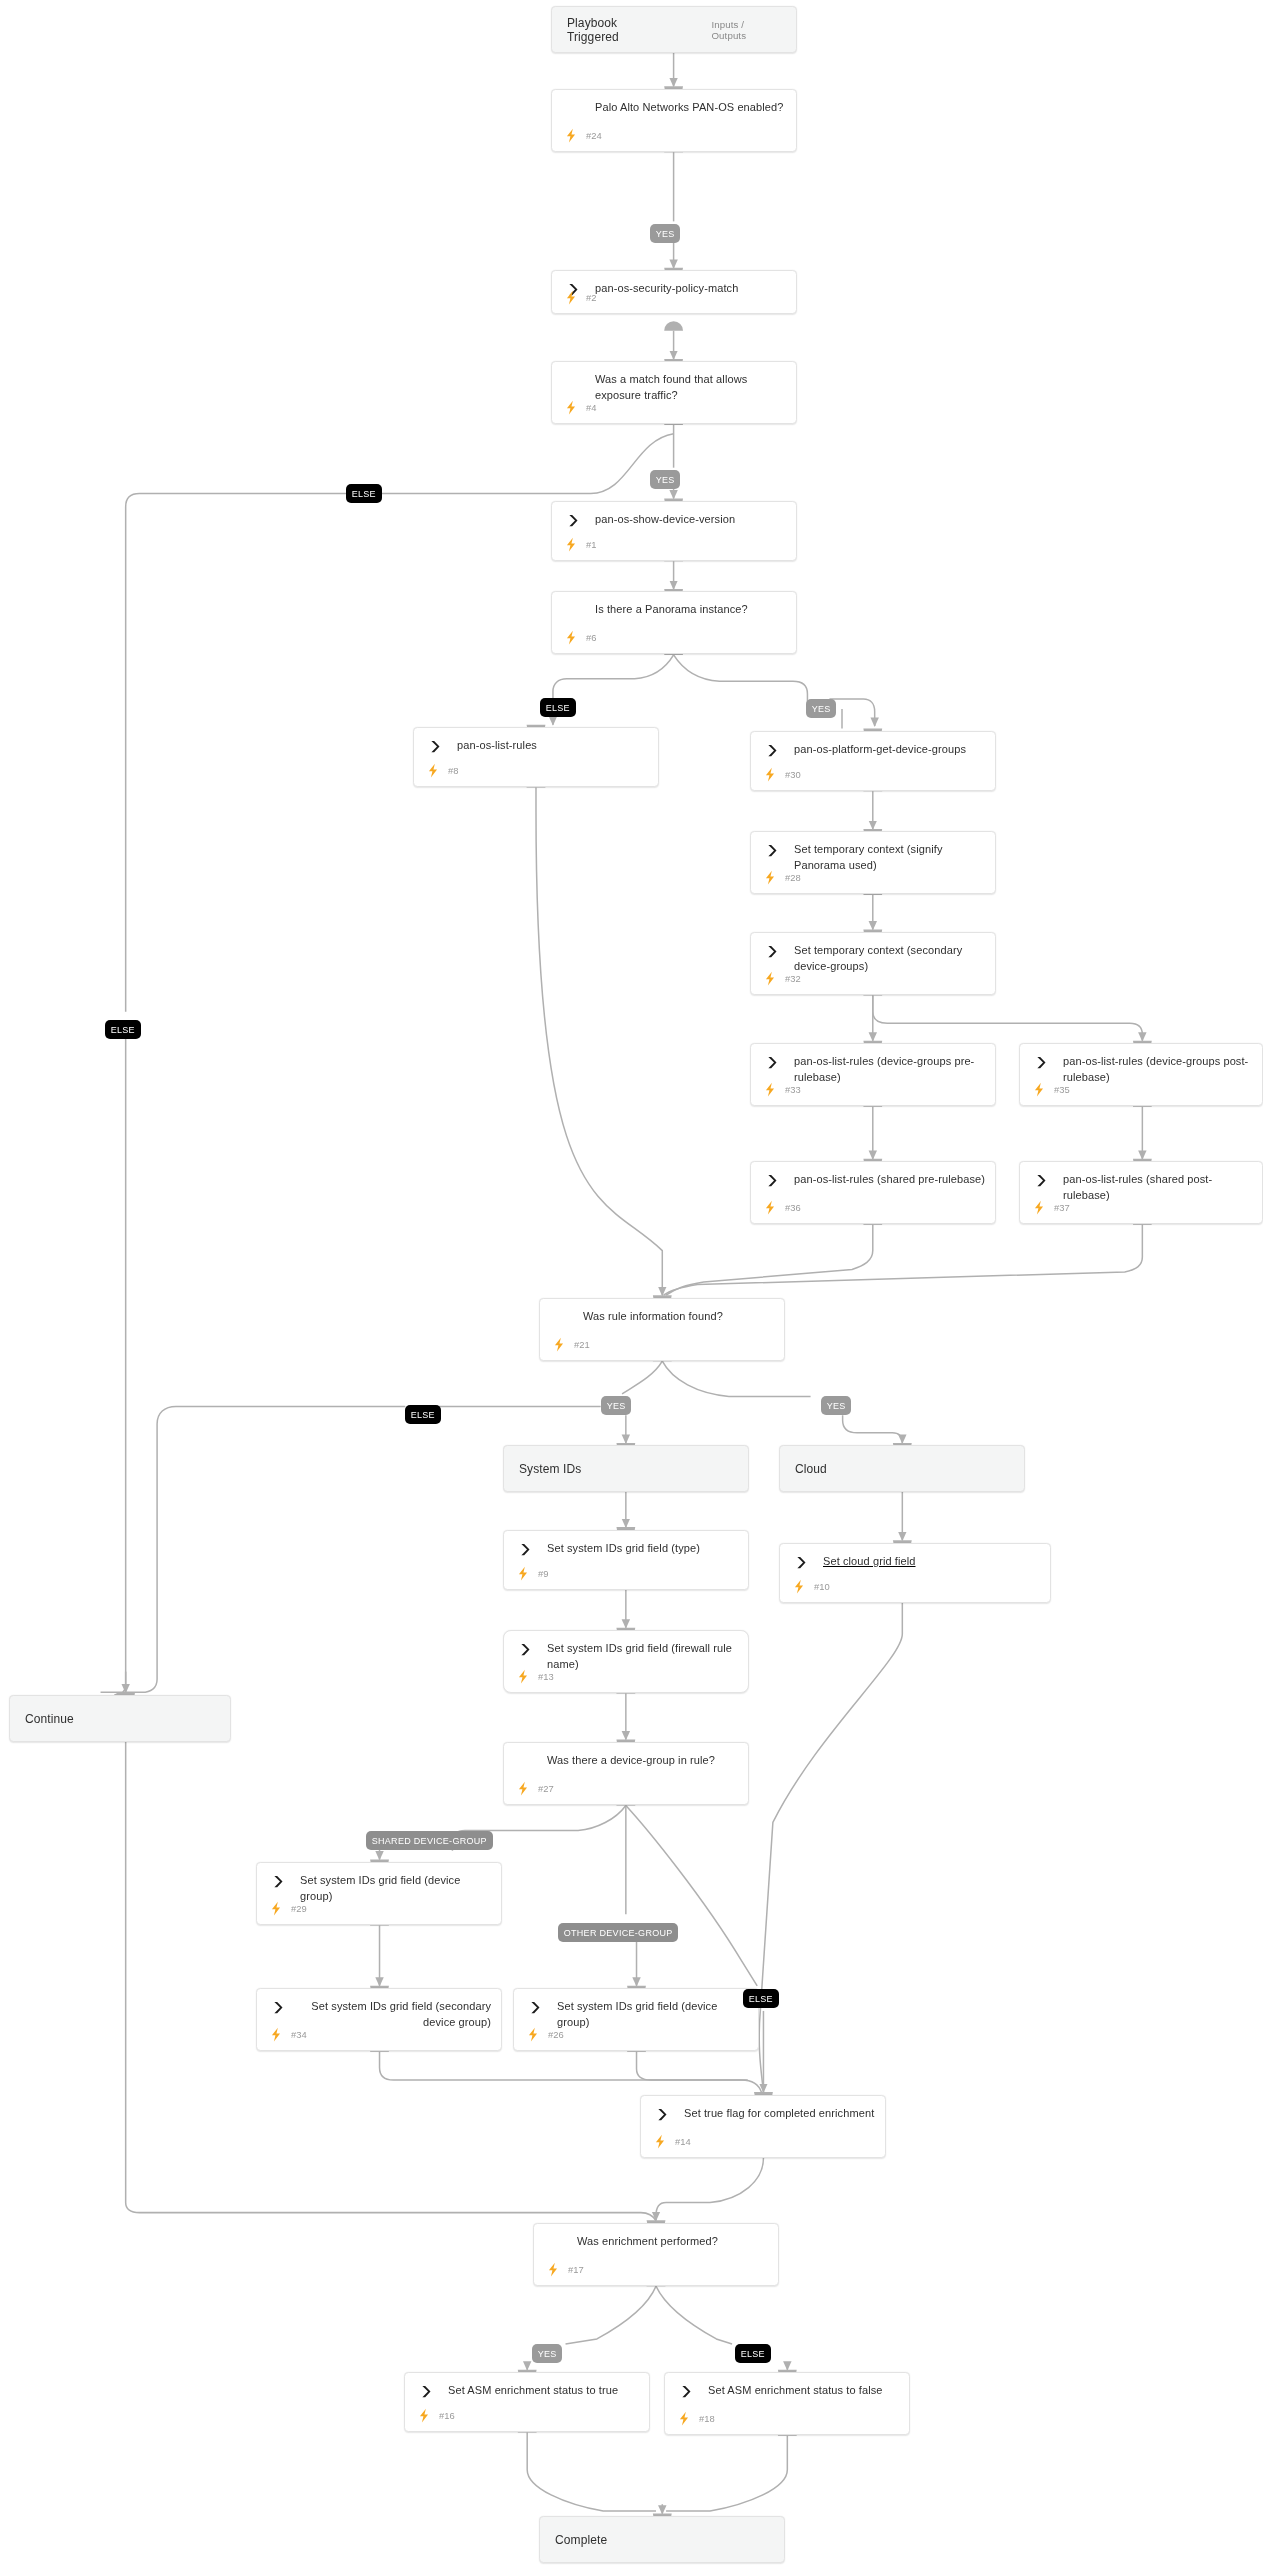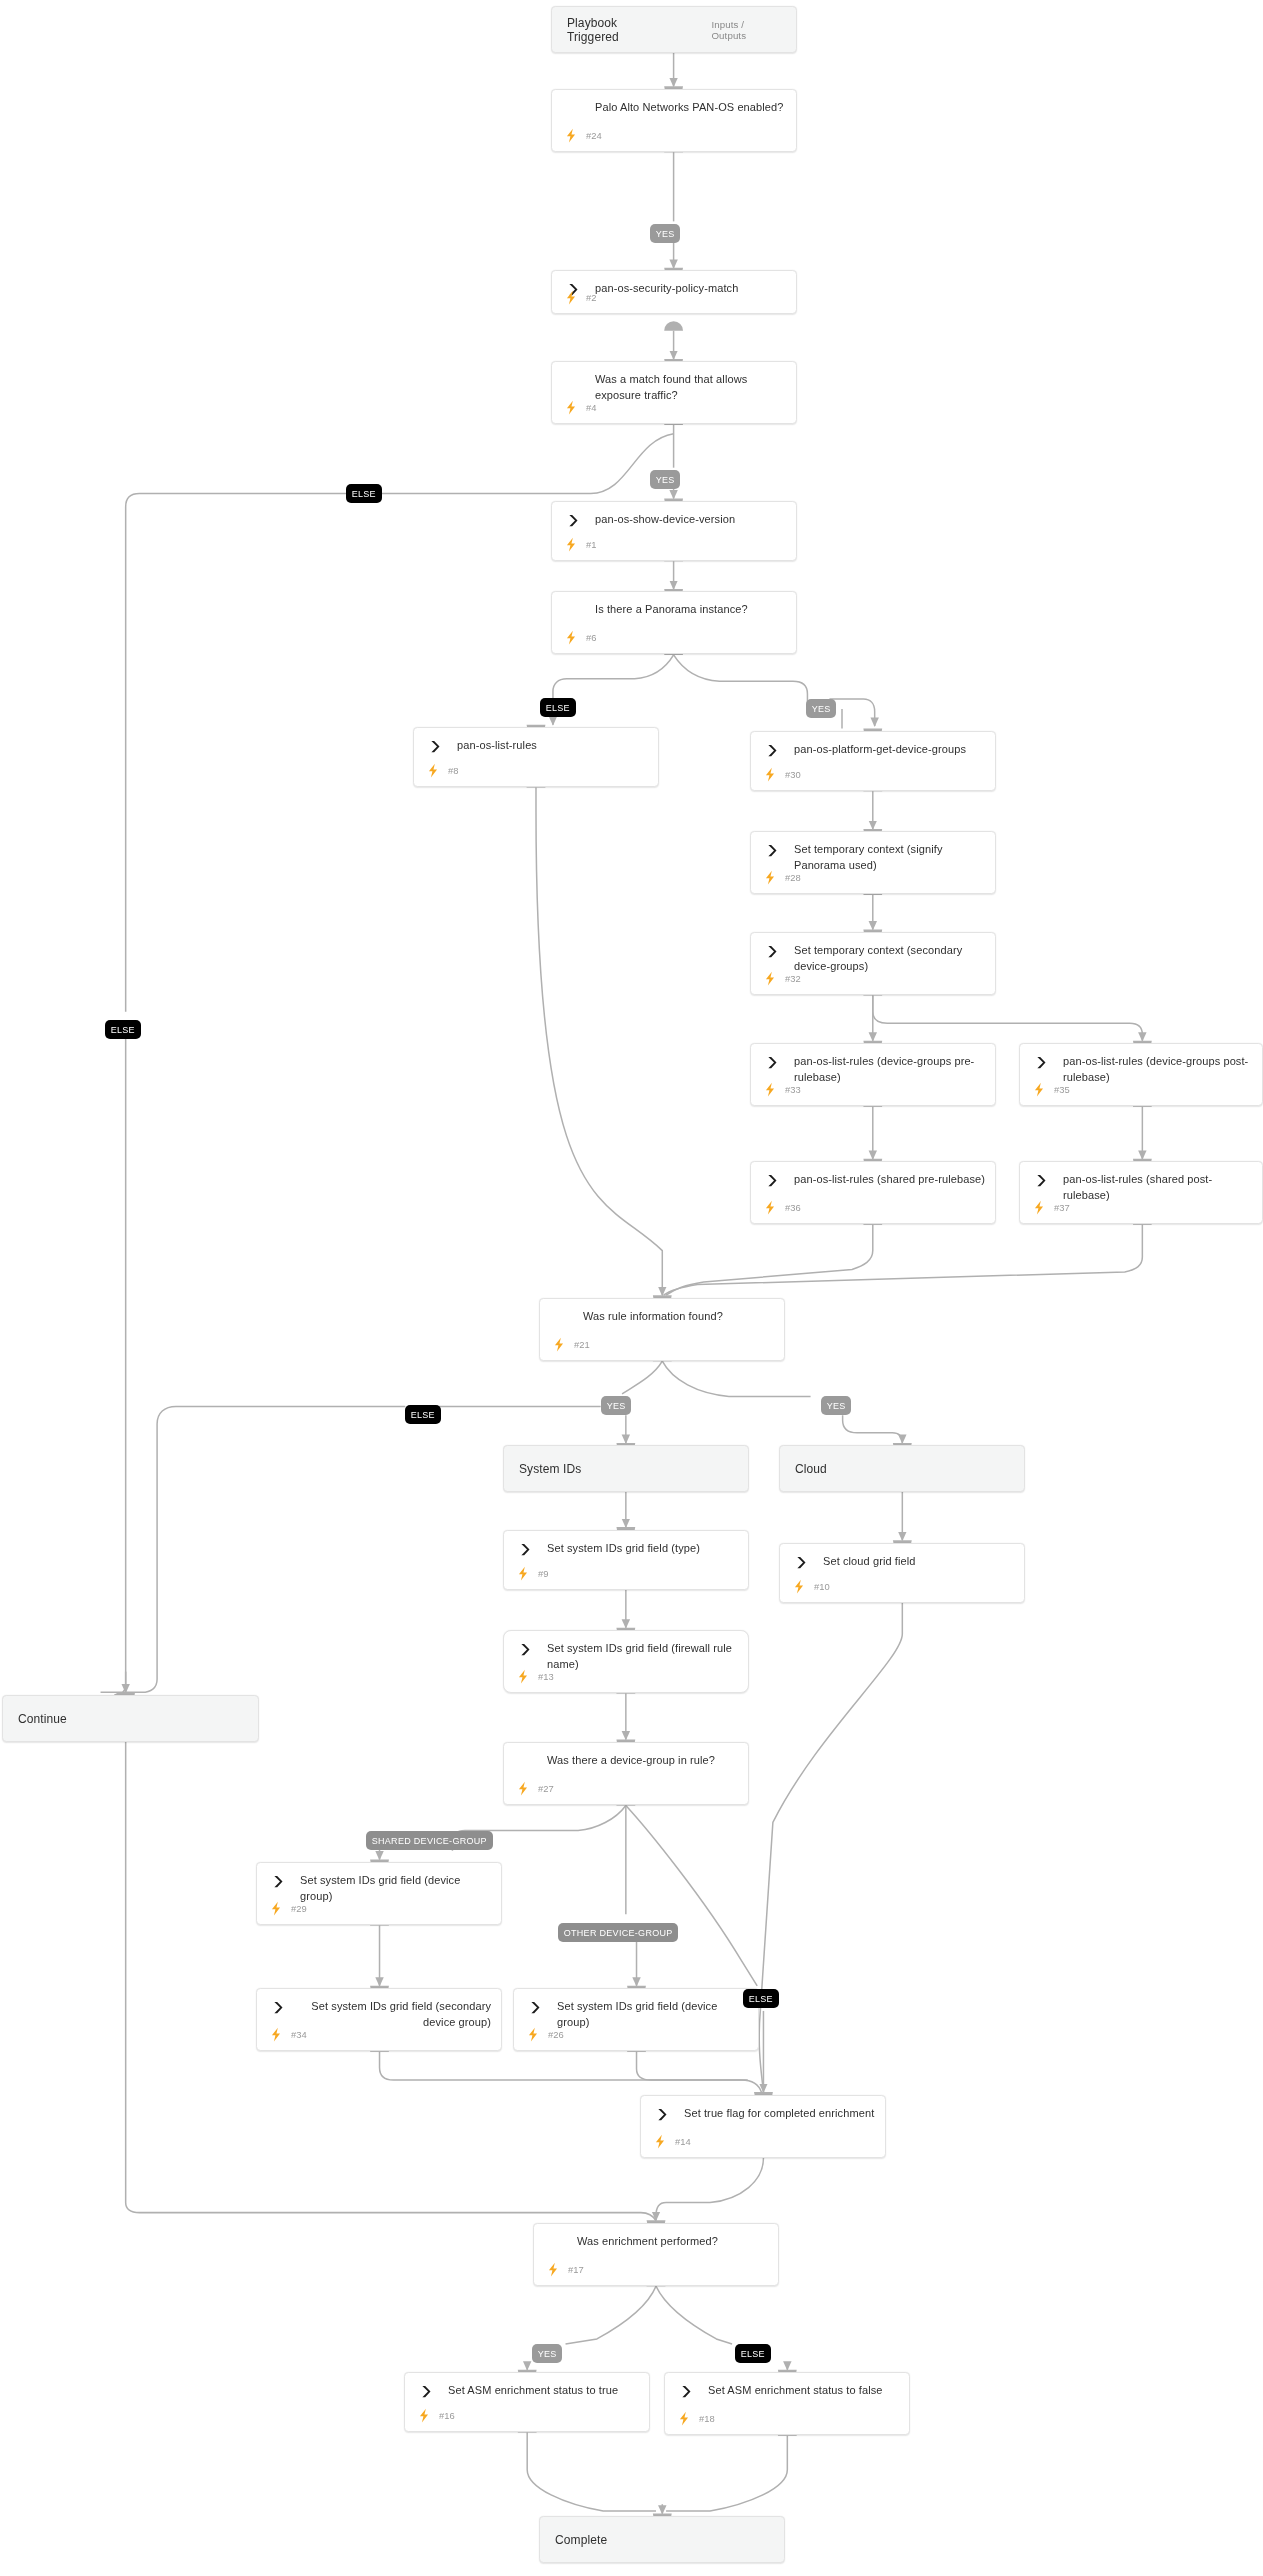--- a/index.html
+++ b/index.html
@@ -585,21 +585,21 @@
           <div class="footer">
             <span class="bolt ic-bolt">
               <svg width="12.6" height="15" viewBox="0 0 20 24">
                 <path d="M12.5 1 L3 13.2 L8.6 13.2 L6.2 23 L16 10.4 L10.2 10.4 Z" fill="#f7a821"></path>
               </svg>
             </span>
             <span class="idnum">#9</span>
           </div>
         </div>
       </div>
-      <div class="node" style="left: 779px; top: 1543px; width: 246px; height: 60px;">
+      <div class="node" style="left: 779px; top: 1543px; width: 272px; height: 60px; text-decoration: underline;">
         <div class="body">
           <span class="icon ic-chevron">
             <svg width="15" height="15" viewBox="0 0 24 24">
               <path d="M7 3 L16 12 L7 21 L11.5 21 L20 12 L11.5 3 Z" fill="#1c1c1c"></path>
             </svg>
           </span>
           <div class="title">Set cloud grid field</div>
           <div class="footer">
             <span class="bolt ic-bolt">
               <svg width="12.6" height="15" viewBox="0 0 20 24">
@@ -621,21 +621,21 @@
           <div class="footer">
             <span class="bolt ic-bolt">
               <svg width="12.6" height="15" viewBox="0 0 20 24">
                 <path d="M12.5 1 L3 13.2 L8.6 13.2 L6.2 23 L16 10.4 L10.2 10.4 Z" fill="#f7a821"></path>
               </svg>
             </span>
             <span class="idnum">#13</span>
           </div>
         </div>
       </div>
-      <div class="node section" style="left: 2px; top: 1695px; width: 257px; height: 47px;">
+      <div class="node section" style="left: 9px; top: 1695px; width: 222px; height: 47px;">
         <div class="body">
           <span class="sec-title">Continue</span>
         </div>
       </div>
       <div class="node" style="left: 503px; top: 1742px; width: 246px; height: 63px;">
         <div class="body">
           <span class="icon"><span class="ic-diamond"></span></span>
           <div class="title">Was there a device-group in rule?</div>
           <div class="footer">
             <span class="bolt ic-bolt">

